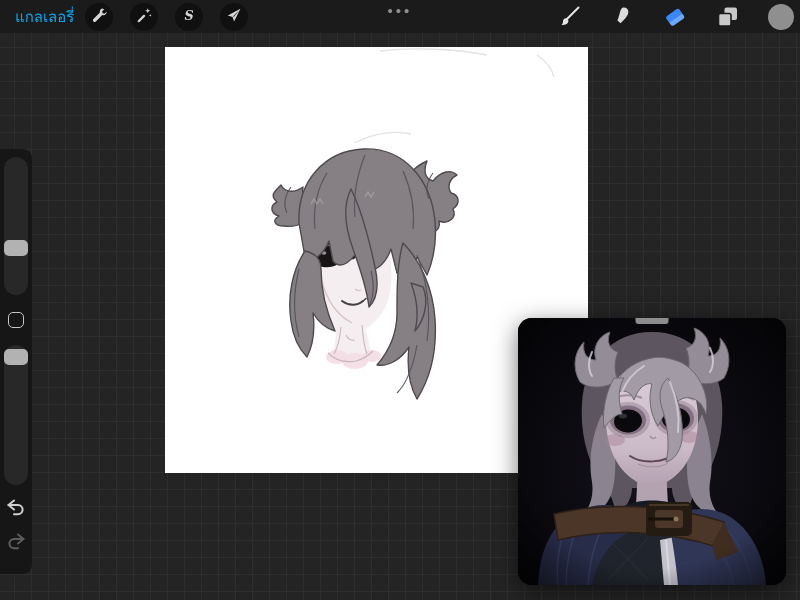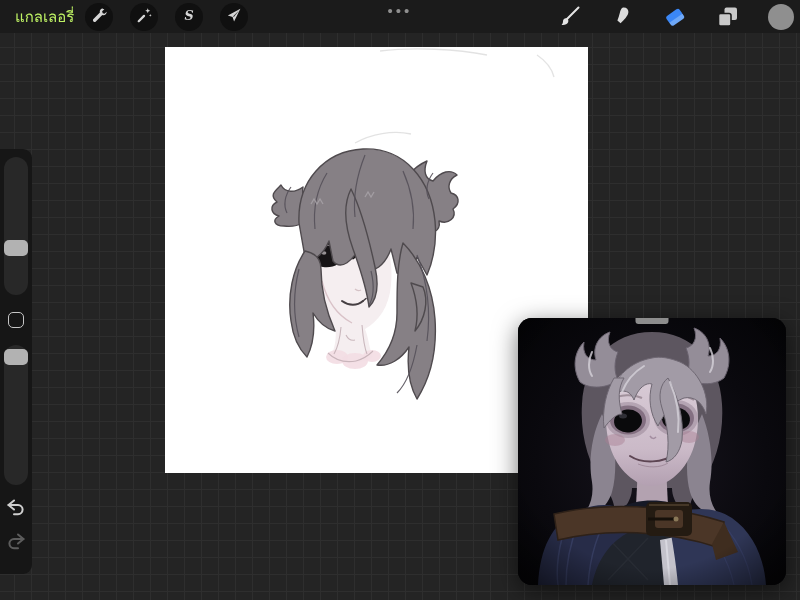--- a/index.html
+++ b/index.html
@@ -13,21 +13,21 @@
   .stage{position:relative;width:800px;height:600px;background:var(--workspace_bg);
     font-family:"Liberation Sans","DejaVu Sans",sans-serif;}
   .workspace{position:absolute;left:0;top:33px;width:800px;height:567px;
     background-color:var(--workspace_bg);
     background-image:linear-gradient(var(--grid_line) 1px,transparent 1px),
                      linear-gradient(90deg,var(--grid_line) 1px,transparent 1px);
     background-size:17px 17px;background-position:-3px -3px;}
   
   .topbar{position:absolute;left:0;top:0;width:800px;height:33px;background:var(--topbar_bg);
     display:flex;align-items:center;z-index:30;}
-  .gallery-label{color:#bef264;font-size:15px;margin-left:15px;margin-right:11px;cursor:default;}
+  .gallery-label{color:#0ea5e9;font-size:15px;margin-left:15px;margin-right:11px;cursor:default;}
   .tool-circle{width:28px;height:28px;border-radius:50%;background:#101010;
     display:flex;align-items:center;justify-content:center;margin-right:17px;}
   .dots{position:absolute;left:50%;top:2px;transform:translateX(-50%);
     color:#8f8f8f;font-size:15px;letter-spacing:3px;}
   .right-tools{position:absolute;right:6px;top:0;height:33px;display:flex;align-items:center;gap:27px;}
   .right-tools svg{display:block;}
   .color-swatch{width:26px;height:26px;border-radius:50%;}
   
   .canvas{position:absolute;left:165px;top:47px;width:423px;height:426px;
     background:var(--canvas_white);z-index:5;}

